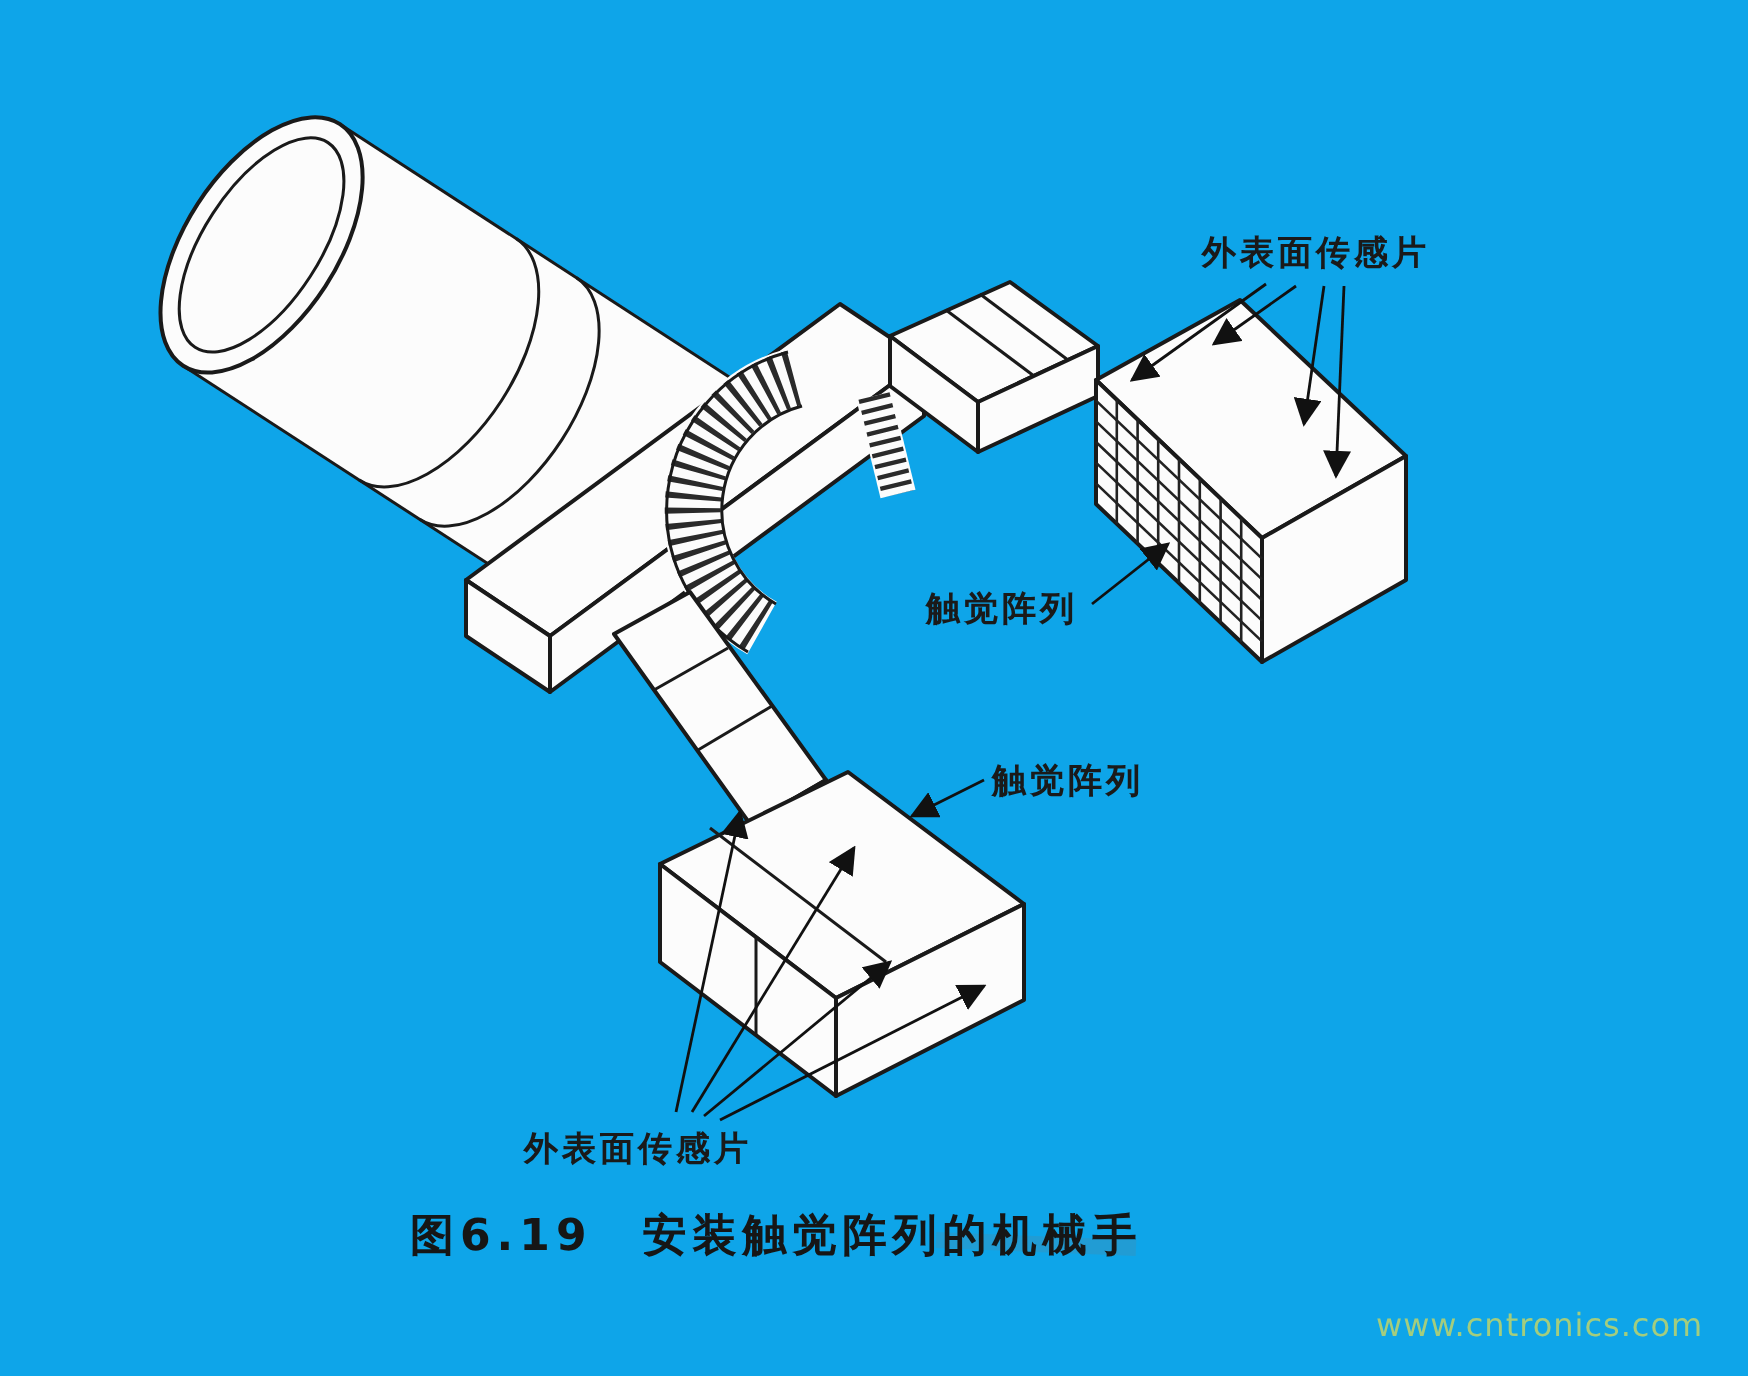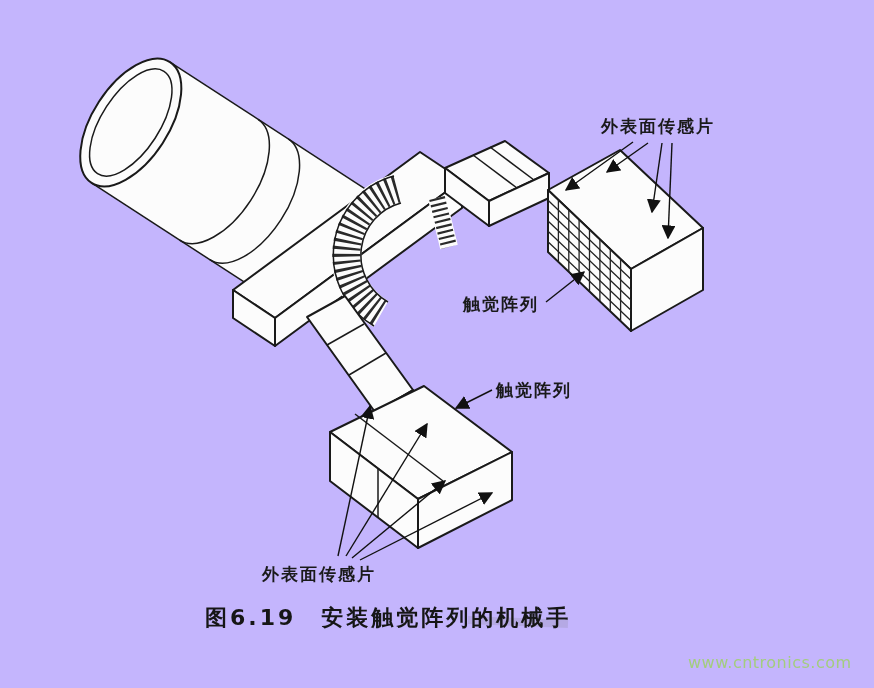--- a/index.html
+++ b/index.html
@@ -1,19 +1,19 @@
 <!DOCTYPE html>
 <html><head>
 <meta charset="utf-8">
 <style>
   html,body{margin:0;padding:0;background:#ffffff;}
   .page{
     position:relative;
     width:874px;height:688px;
-    background:#c4b5fd;
+    background:#0ea5e9;
     overflow:hidden;
     font-family:"DejaVu Sans","Liberation Sans",sans-serif;
   }
   svg{position:absolute;left:0;top:0;}
   .lbl{
     font-family:"DejaVu Sans","Liberation Sans",sans-serif;
     font-size:17px;font-weight:700;fill:#1a1a1a;letter-spacing:2px;
   }
   .caption{
     font-family:"DejaVu Sans","Liberation Sans",sans-serif;

